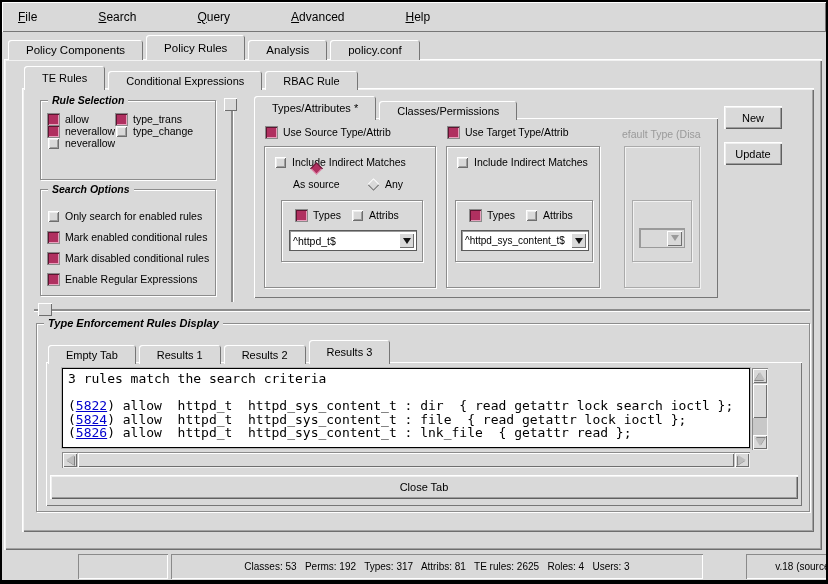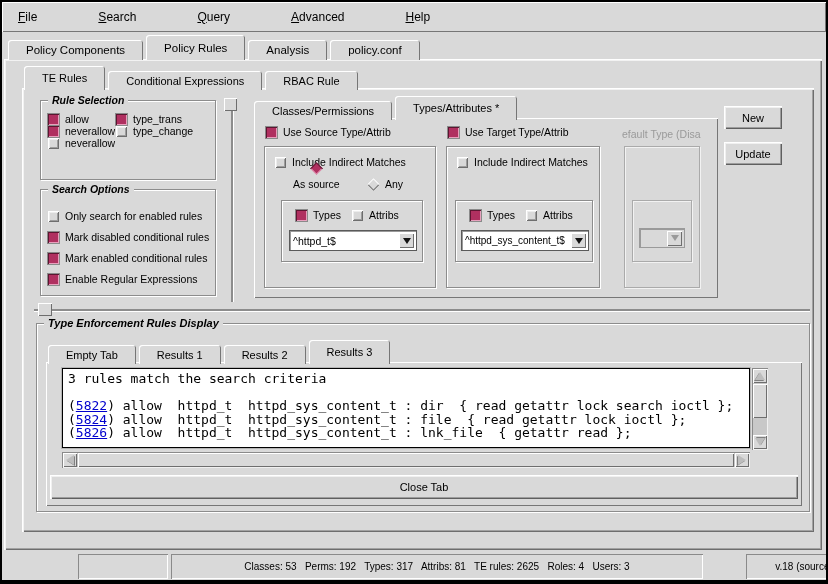--- a/index.html
+++ b/index.html
@@ -159,42 +159,42 @@
       <div class="lframe" style="left:18px;top:96px;width:176px;height:112px;padding-left:41px;">
         <div class="box groove"></div>
         <div class="title">Search Options</div>
         <div class="abs" style="left:8px;top:26px;display:grid;row-gap:9px;">
           <div class="opt">
               <span class="cb"></span>
               <span>Only search for enabled rules</span>
             </div>
           <div class="opt">
               <span class="cb checked"></span>
+              <span>Mark enabled conditional rules</span>
+            </div>
+          <div class="opt">
+              <span class="cb checked"></span>
               <span>Mark disabled conditional rules</span>
-            </div>
-          <div class="opt">
-              <span class="cb checked"></span>
-              <span>Mark enabled conditional rules</span>
             </div>
           <div class="opt">
               <span class="cb checked"></span>
               <span>Enable Regular Expressions</span>
             </div>
         </div>
       </div>
 
       <div class="abs vline" style="left:209px;top:10px;width:2px;height:204px;"></div>
       <div class="abs sash-handle" style="left:202px;top:10px;width:13px;height:13px;"></div>
 
       <div class="abs tabrow" style="left:232px;top:8px;height:24px;z-index:10;">
+        <div class="tab active">
+            <span>Types/Attributes *</span>
+          </div>
         <div class="tab">
             <span>Classes/Permissions</span>
-          </div>
-        <div class="tab active">
-            <span>Types/Attributes *</span>
           </div>
       </div>
 
       <div class="abs up1" style="left:232px;top:30px;width:464px;height:180px;">
 
         <div class="abs opt" style="left:12px;top:8px;">
           <span class="cb checked"></span>
           <span>Use Source Type/Attrib</span>
         </div>
         <div class="abs groove" style="left:10px;top:28px;width:172px;height:142px;">

